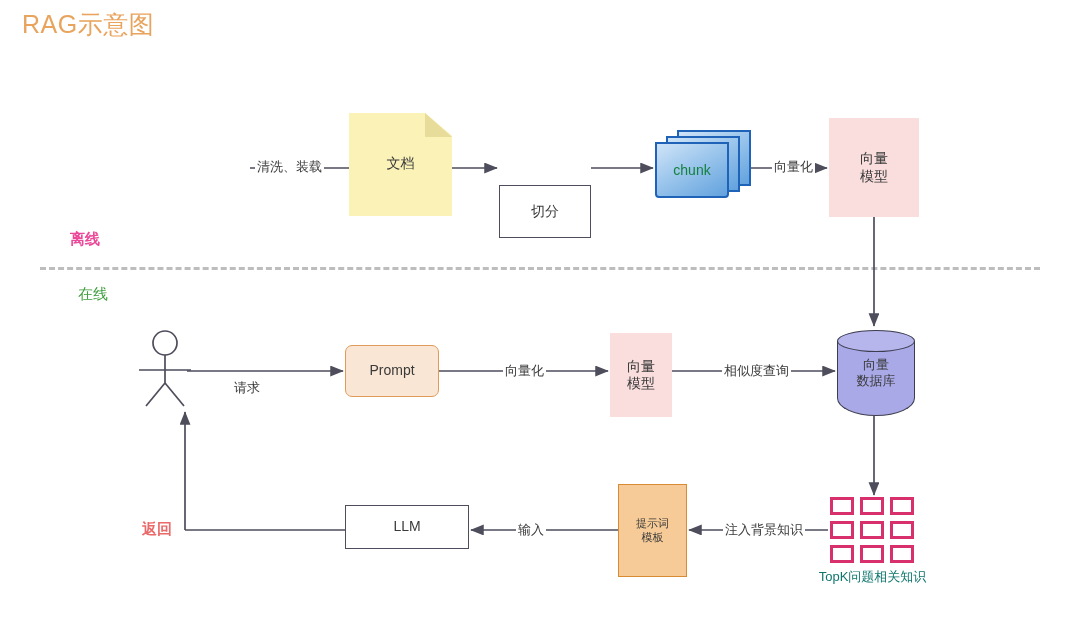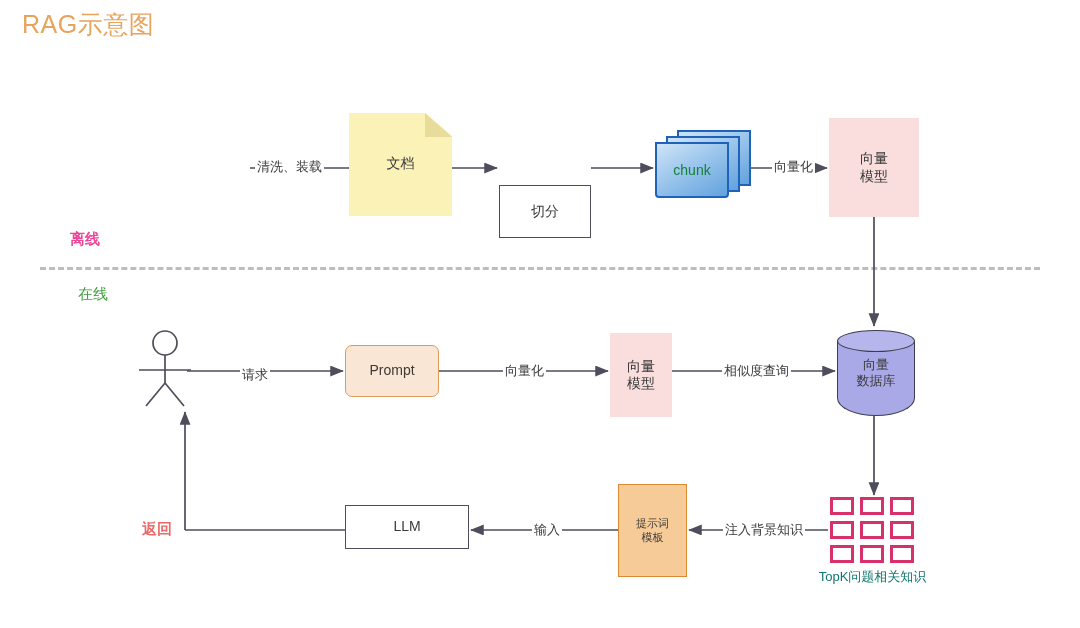--- a/index.html
+++ b/index.html
@@ -219,25 +219,25 @@
     position: absolute;
     font-size: 13px;
     color: #3a3a3a;
     background: #ffffff;
     white-space: nowrap;
     padding: 0 2px;
     text-align: left;
   }
   #elabel-clean-load  { left: 255px; top: 158px; }
   #elabel-vectorize-1 { left: 772px; top: 158px; }
-  #elabel-request     { left: 232px; top: 366px; margin-left: 8px; }
+  #elabel-request     { left: 232px; top: 379px; }
   #elabel-vectorize-2 { left: 503px; top: 362px; }
   #elabel-similarity  { left: 722px; top: 362px; }
   #elabel-inject      { left: 723px; top: 521px; }
-  #elabel-input       { left: 532px; top: 521px; font-family: Liberation Serif, serif; }
+  #elabel-input       { left: 516px; top: 521px; font-family: Liberation Serif, serif; }
 </style>
 </head>
 <body>
 
 <div id="canvas">
 
   <div class="abs" id="page-title">RAG示意图</div>
 
   <div class="abs section-label" id="label-offline">离线</div>
   <div class="abs section-label" id="label-online">在线</div>

